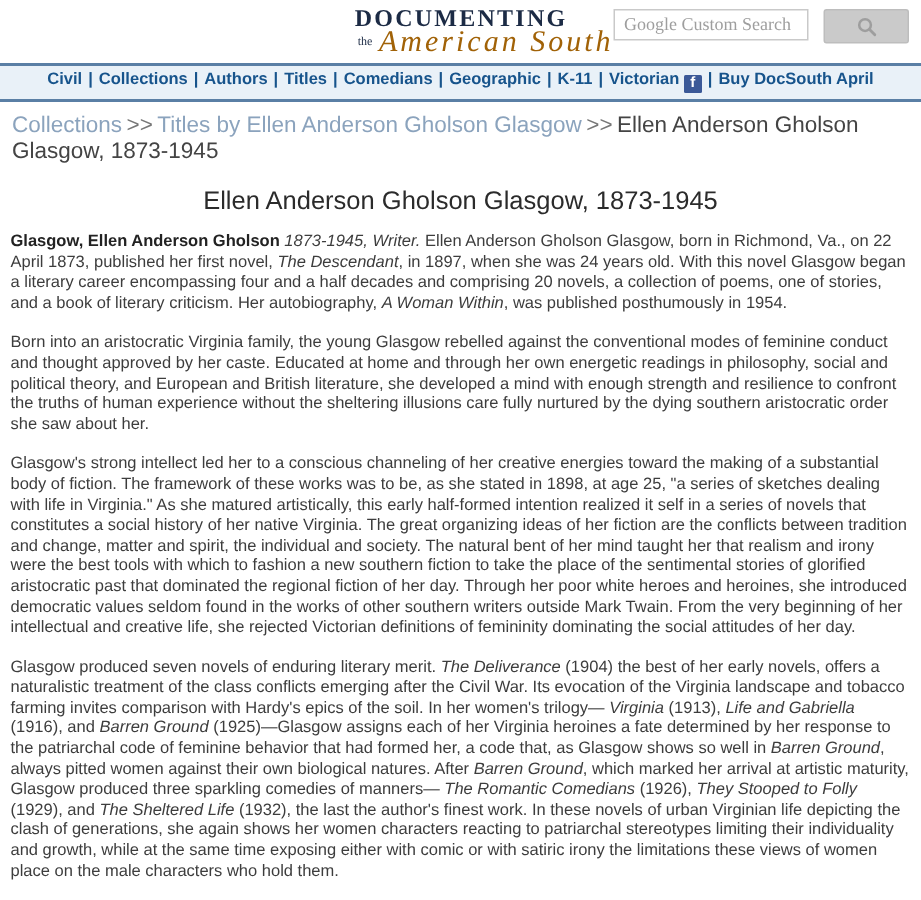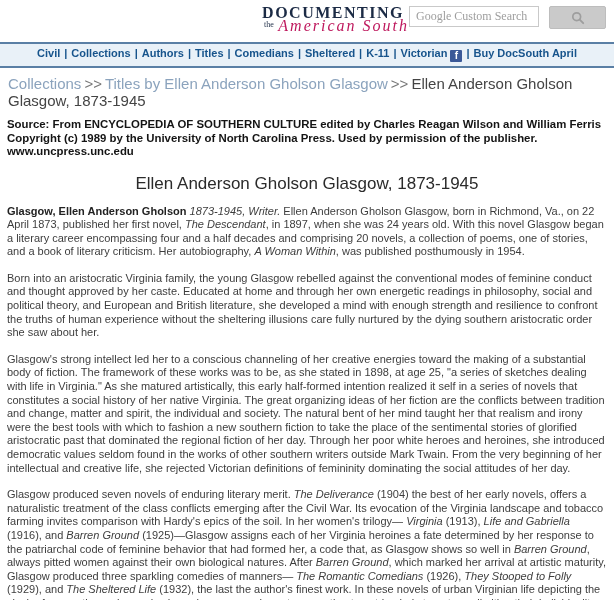--- a/index.html
+++ b/index.html
@@ -22,22 +22,22 @@
     font-size: 16px; letter-spacing: 1.5px;
     color: #1c2b45; font-weight: 600;
   }
   .logo-line2 { margin-top: -3px; padding-left: 2px; white-space: nowrap; }
   .logo-the {
     font-family: "Liberation Serif", serif;
     font-size: 8px; color: #1c2b45; vertical-align: 4px;
   }
   .logo-script {
     font-family: "Liberation Serif", serif;
-    font-style: italic; font-size: 16px; letter-spacing: 2px;
-    color: #be185d;
+    font-style: italic; font-size: 20px; letter-spacing: 2px;
+    color: #a16207;
   }
   .search-area { display: flex; align-items: flex-start; gap: 10px; padding-top: 1px; }
   .search-input {
     width: 130px; height: 21px;
     border: 1px solid #c9c9c9; padding: 2px 6px;
     font-family: Liberation Serif, serif;
     font-size: 12px; color: #333;
   }
   .search-input::placeholder { color: #9e9e9e; }
   .search-button {
@@ -112,29 +112,28 @@
         <svg width="14" height="14" viewBox="0 0 14 14">
           <circle cx="5.7" cy="5.7" r="3.9" fill="none" stroke="#9e9e9e" stroke-width="1.7"></circle>
           <line x1="8.7" y1="8.7" x2="12.2" y2="12.2" stroke="#9e9e9e" stroke-width="1.9" stroke-linecap="round"></line>
         </svg>
       </span>
     </div>
   </div>
 </div>
 
 <div class="navbar">
-  <a>Civil</a><span class="sep">|</span><a>Collections</a><span class="sep">|</span><a>Authors</a><span class="sep">|</span><a>Titles</a><span class="sep">|</span><a>Comedians</a><span class="sep">|</span><a>Sheltered</a><span class="sep">|</span><a>K-11</a><span class="sep">|</span><a>Victorian</a><span class="fb-icon">f</span><span class="sep">|</span><a>Buy DocSouth April</a>
+  <a>Civil</a><span class="sep">|</span><a>Collections</a><span class="sep">|</span><a>Authors</a><span class="sep">|</span><a>Titles</a><span class="sep">|</span><a>Comedians</a><span class="sep">|</span><a>Geographic</a><span class="sep">|</span><a>K-11</a><span class="sep">|</span><a>Victorian</a><span class="fb-icon">f</span><span class="sep">|</span><a>Buy DocSouth April</a>
 </div>
 
 <div class="breadcrumb">
   <a>Collections</a><span class="bc-sep">&gt;&gt;</span><a>Titles by Ellen Anderson Gholson Glasgow</a><span class="bc-sep">&gt;&gt;</span><span class="bc-current">Ellen Anderson Gholson Glasgow, 1873-1945</span>
 </div>
 
 <div class="content">
-  <p class="source-note">Source: From ENCYCLOPEDIA OF SOUTHERN CULTURE edited by Charles Reagan Wilson and William Ferris Copyright (c) 1989 by the University of North Carolina Press. Used by permission of the publisher. www.uncpress.unc.edu</p>
 
   <h1 class="page-title">Ellen Anderson Gholson Glasgow, 1873-1945</h1>
 
   <p class="body-para"><b>Glasgow, Ellen Anderson Gholson </b><i>1873-1945, Writer.</i><span> Ellen Anderson Gholson Glasgow, born in Richmond, Va., on 22 April 1873, published her first novel, </span><i>The Descendant</i><span>, in 1897, when she was 24 years old. With this novel Glasgow began a literary career encompassing four and a half decades and comprising 20 novels, a collection of poems, one of stories, and a book of literary criticism. Her autobiography, </span><i>A Woman Within</i><span>, was published posthumously in 1954.</span></p>
   <p class="body-para"><span>Born into an aristocratic Virginia family, the young Glasgow rebelled against the conventional modes of feminine conduct and thought approved by her caste. Educated at home and through her own energetic readings in philosophy, social and political theory, and European and British literature, she developed a mind with enough strength and resilience to confront the truths of human experience without the sheltering illusions care fully nurtured by the dying southern aristocratic order she saw about her.</span></p>
   <p class="body-para"><span>Glasgow's strong intellect led her to a conscious channeling of her creative energies toward the making of a substantial body of fiction. The framework of these works was to be, as she stated in 1898, at age 25, "a series of sketches dealing with life in Virginia." As she matured artistically, this early half-formed intention realized it self in a series of novels that constitutes a social history of her native Virginia. The great organizing ideas of her fiction are the conflicts between tradition and change, matter and spirit, the individual and society. The natural bent of her mind taught her that realism and irony were the best tools with which to fashion a new southern fiction to take the place of the sentimental stories of glorified aristocratic past that dominated the regional fiction of her day. Through her poor white heroes and heroines, she introduced democratic values seldom found in the works of other southern writers outside Mark Twain. From the very beginning of her intellectual and creative life, she rejected Victorian definitions of femininity dominating the social attitudes of her day.</span></p>
   <p class="body-para"><span>Glasgow produced seven novels of enduring literary merit. </span><i>The Deliverance</i><span> (1904) the best of her early novels, offers a naturalistic treatment of the class conflicts emerging after the Civil War. Its evocation of the Virginia landscape and tobacco farming invites comparison with Hardy's epics of the soil. In her women's trilogy— </span><i>Virginia</i><span> (1913), </span><i>Life and Gabriella</i><span> (1916), and </span><i>Barren Ground</i><span> (1925)—Glasgow assigns each of her Virginia heroines a fate determined by her response to the patriarchal code of feminine behavior that had formed her, a code that, as Glasgow shows so well in </span><i>Barren Ground</i><span>, always pitted women against their own biological natures. After </span><i>Barren Ground</i><span>, which marked her arrival at artistic maturity, Glasgow produced three sparkling comedies of manners— </span><i>The Romantic Comedians</i><span> (1926), </span><i>They Stooped to Folly</i><span> (1929), and </span><i>The Sheltered Life</i><span> (1932), the last the author's finest work. In these novels of urban Virginian life depicting the clash of generations, she again shows her women characters reacting to patriarchal stereotypes limiting their individuality and growth, while at the same time exposing either with comic or with satiric irony the limitations these views of women place on the male characters who hold them.</span></p>
 
 </div>
 

